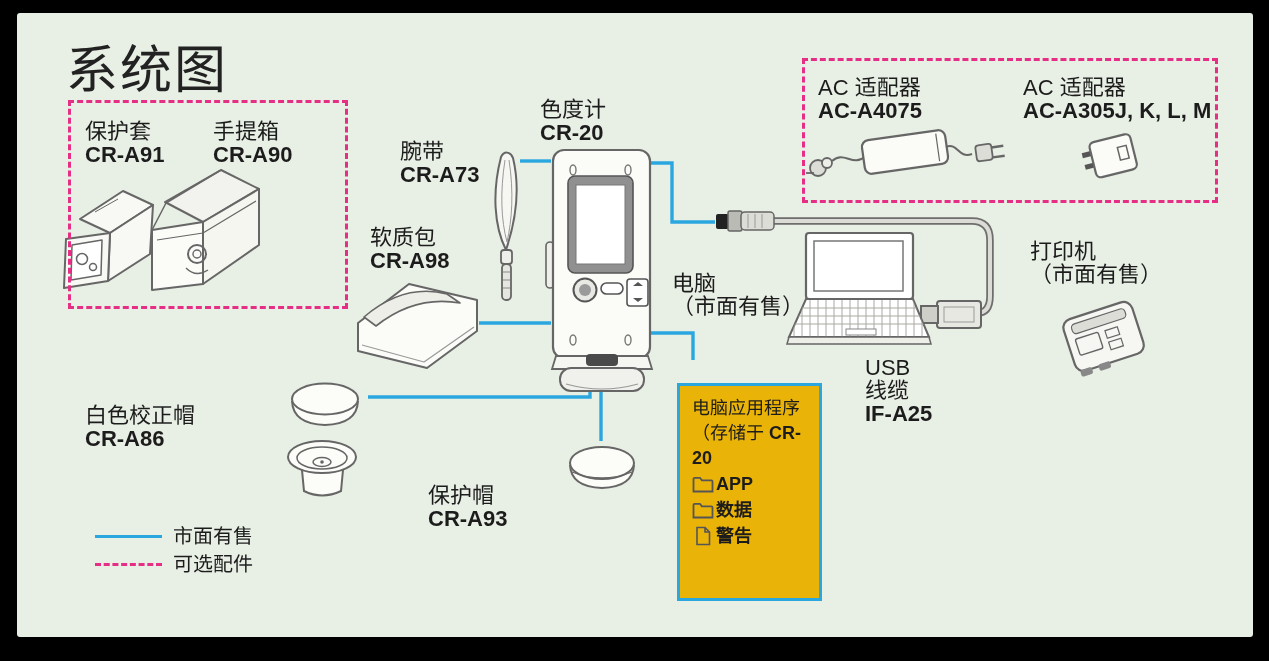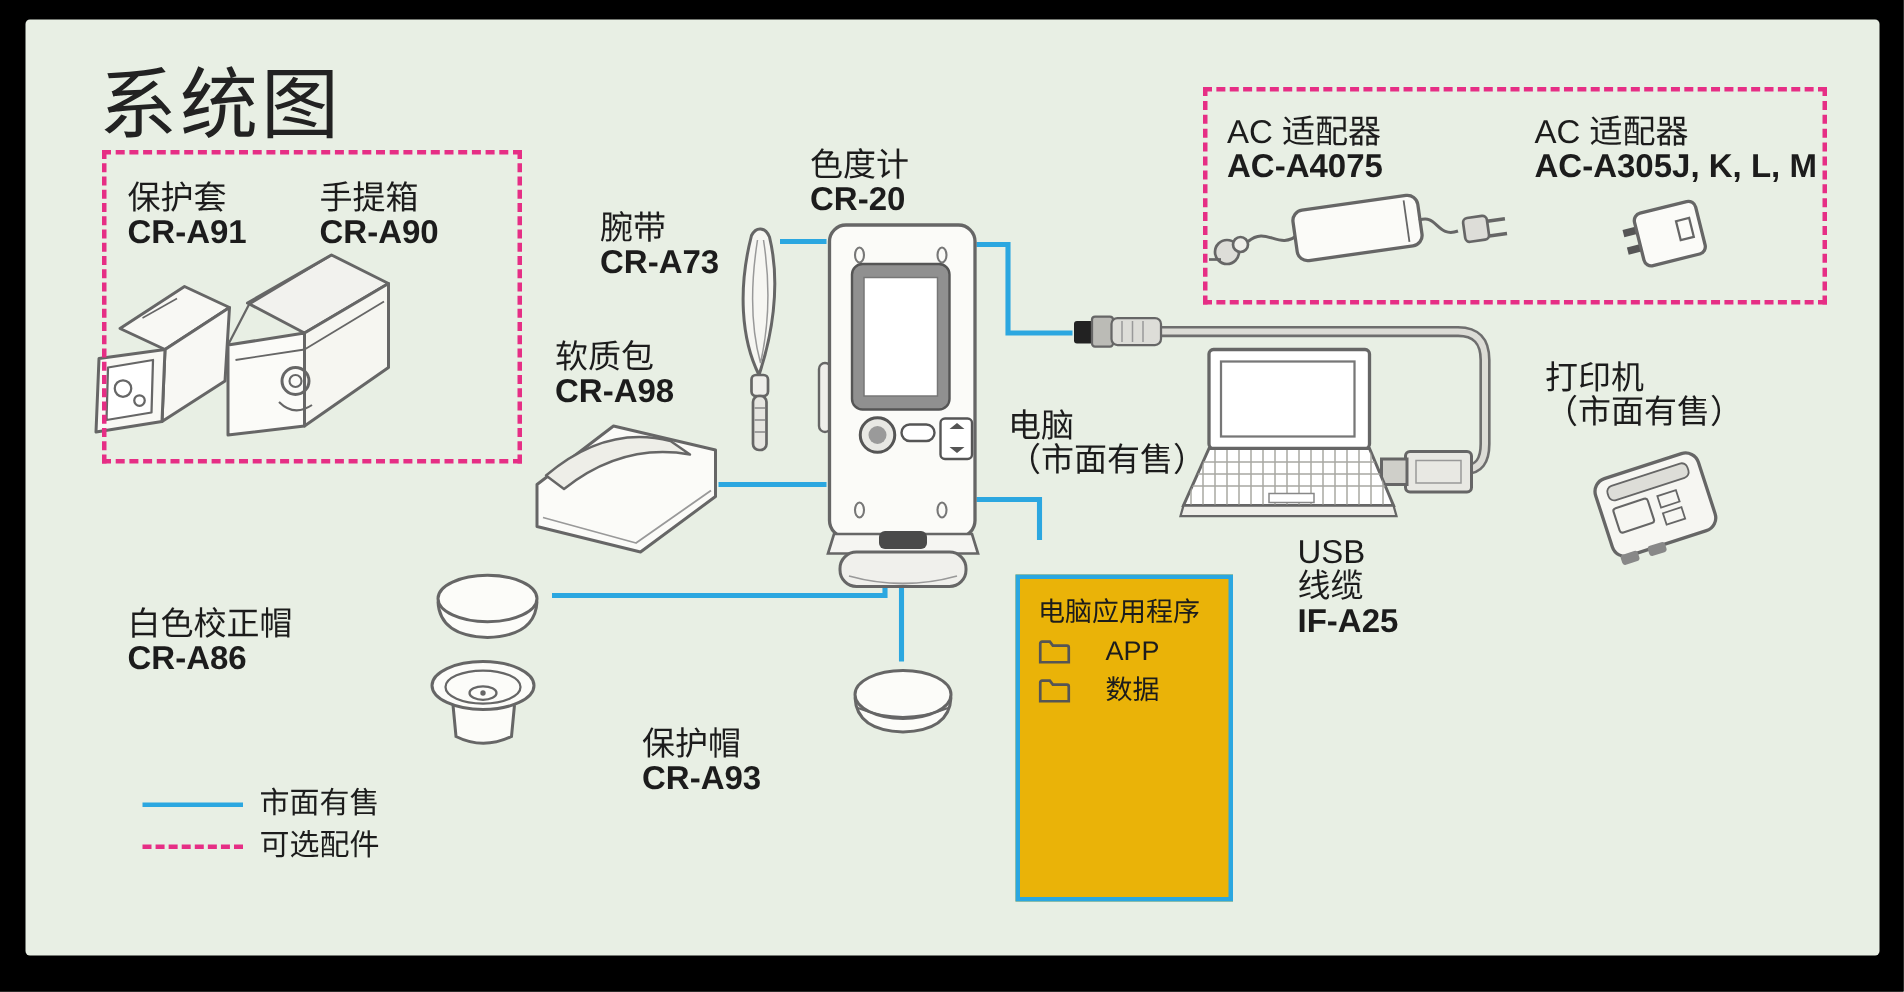--- a/index.html
+++ b/index.html
@@ -22,21 +22,21 @@
   }
   .lbl{position:absolute;font-size:22px;line-height:23px;white-space:nowrap;}
   .lbl .code{font-weight:bold;}
   .center{text-align:left;}
   .appbox{
     position:absolute;left:677px;top:360px;width:145px;height:218px;
     background:#eab308;border:3px solid #2ba7e0;box-sizing:border-box;
     padding:10px 8px 8px 12px;font-size:18px;line-height:25px;margin-top:23px;
   }
   .appbox .b{font-weight:bold;}
-  .appitem{display:flex;align-items:center;gap:23px;height:26px;}
+  .appitem{display:flex;align-items:center;gap:2px;height:26px;font-weight:bold;}
   .appitem svg{flex:0 0 auto;}
   .legend-line-solid{
     position:absolute;left:95px;top:535px;width:67px;height:0;
     border-top:3.5px solid #2ba7e0;
   }
   .legend-line-dashed{
     position:absolute;left:95px;top:563px;width:67px;height:0;
     border-top:3.5px dashed #e62e85;
   }
   .legend-label{position:absolute;font-size:20px;line-height:24px;}
@@ -253,31 +253,38 @@
     <div class="code">CR-A86</div>
   </div>
 
   <div class="lbl" style="left:428px;top:484px;">
     <div>保护帽</div>
     <div class="code">CR-A93</div>
   </div>
 
   <div class="appbox">
     <div>电脑应用程序</div>
+    <div><span>（存储于 </span><span class="b">CR-20</span></div>
     <div class="appitem">
       <svg width="22" height="18" viewBox="0 0 22 18">
           <path d="M1.5,16.5 V4 a1.2,1.2 0 0 1 1.2,-1.2 h5.2 l2,2.6 h9.4 a1.2,1.2 0 0 1 1.2,1.2 V16.5 z" fill="none" stroke="#555" stroke-width="1.8"></path>
         </svg>
       <span>APP</span>
     </div>
     <div class="appitem">
       <svg width="22" height="18" viewBox="0 0 22 18">
           <path d="M1.5,16.5 V4 a1.2,1.2 0 0 1 1.2,-1.2 h5.2 l2,2.6 h9.4 a1.2,1.2 0 0 1 1.2,1.2 V16.5 z" fill="none" stroke="#555" stroke-width="1.8"></path>
         </svg>
       <span>数据</span>
     </div>
+    <div class="appitem">
+      <svg width="22" height="20" viewBox="0 0 16 20">
+          <path d="M2,1.5 h8 l4.5,4.5 v12.5 h-12.5 z M10,1.5 v4.5 h4.5" fill="none" stroke="#555" stroke-width="1.6"></path>
+        </svg>
+      <span>警告</span>
+    </div>
   </div>
 
   <div class="legend-line-solid"></div>
   <div class="legend-label" style="left:173px;top:524px;">市面有售</div>
   <div class="legend-line-dashed"></div>
   <div class="legend-label" style="left:173px;top:552px;">可选配件</div>
 </div>
 
 </body></html>

